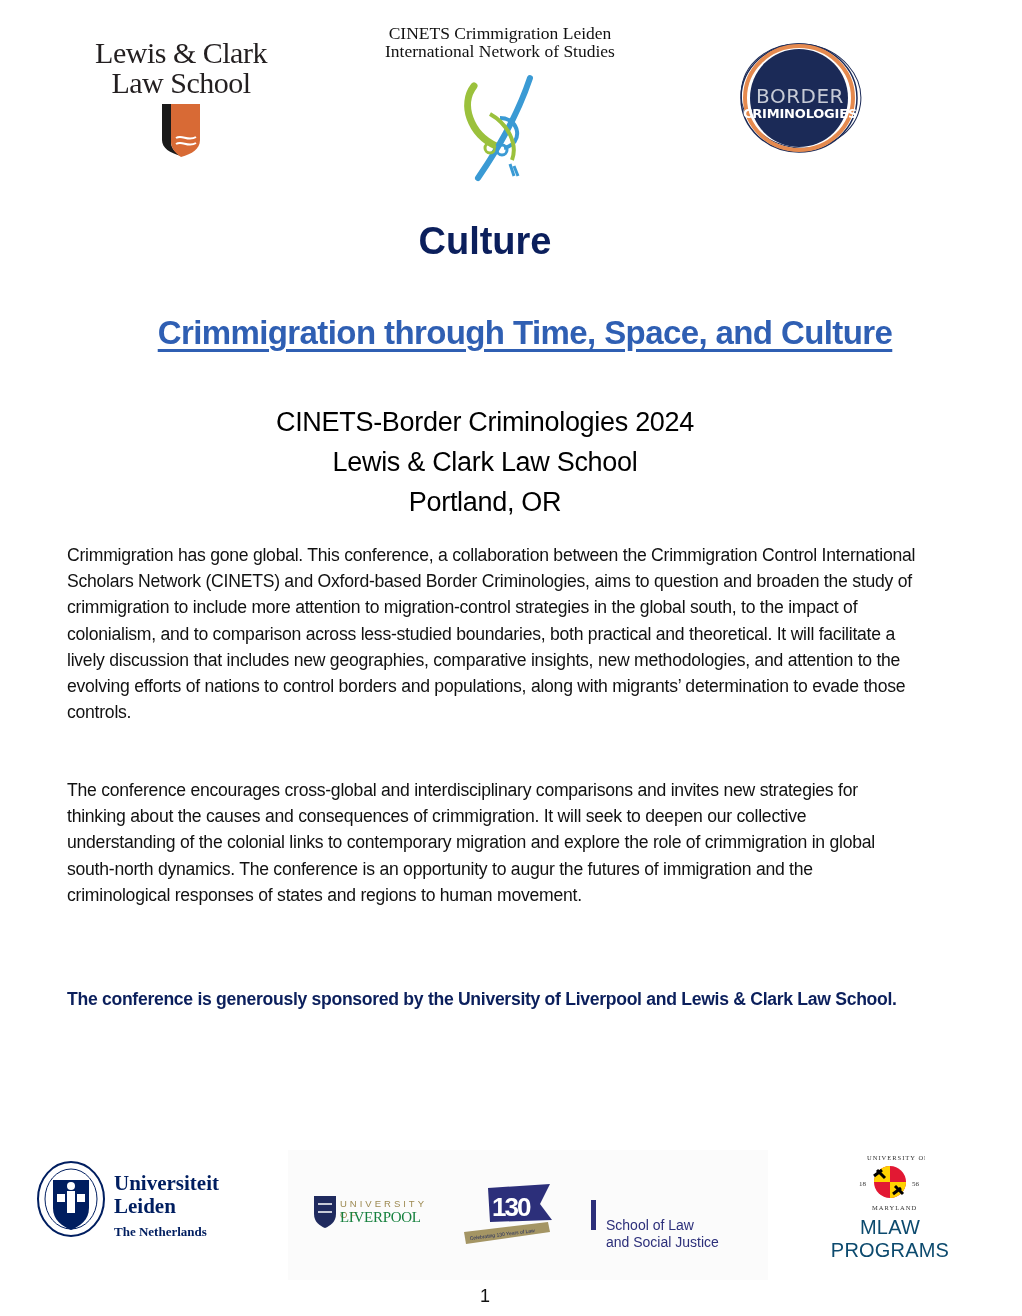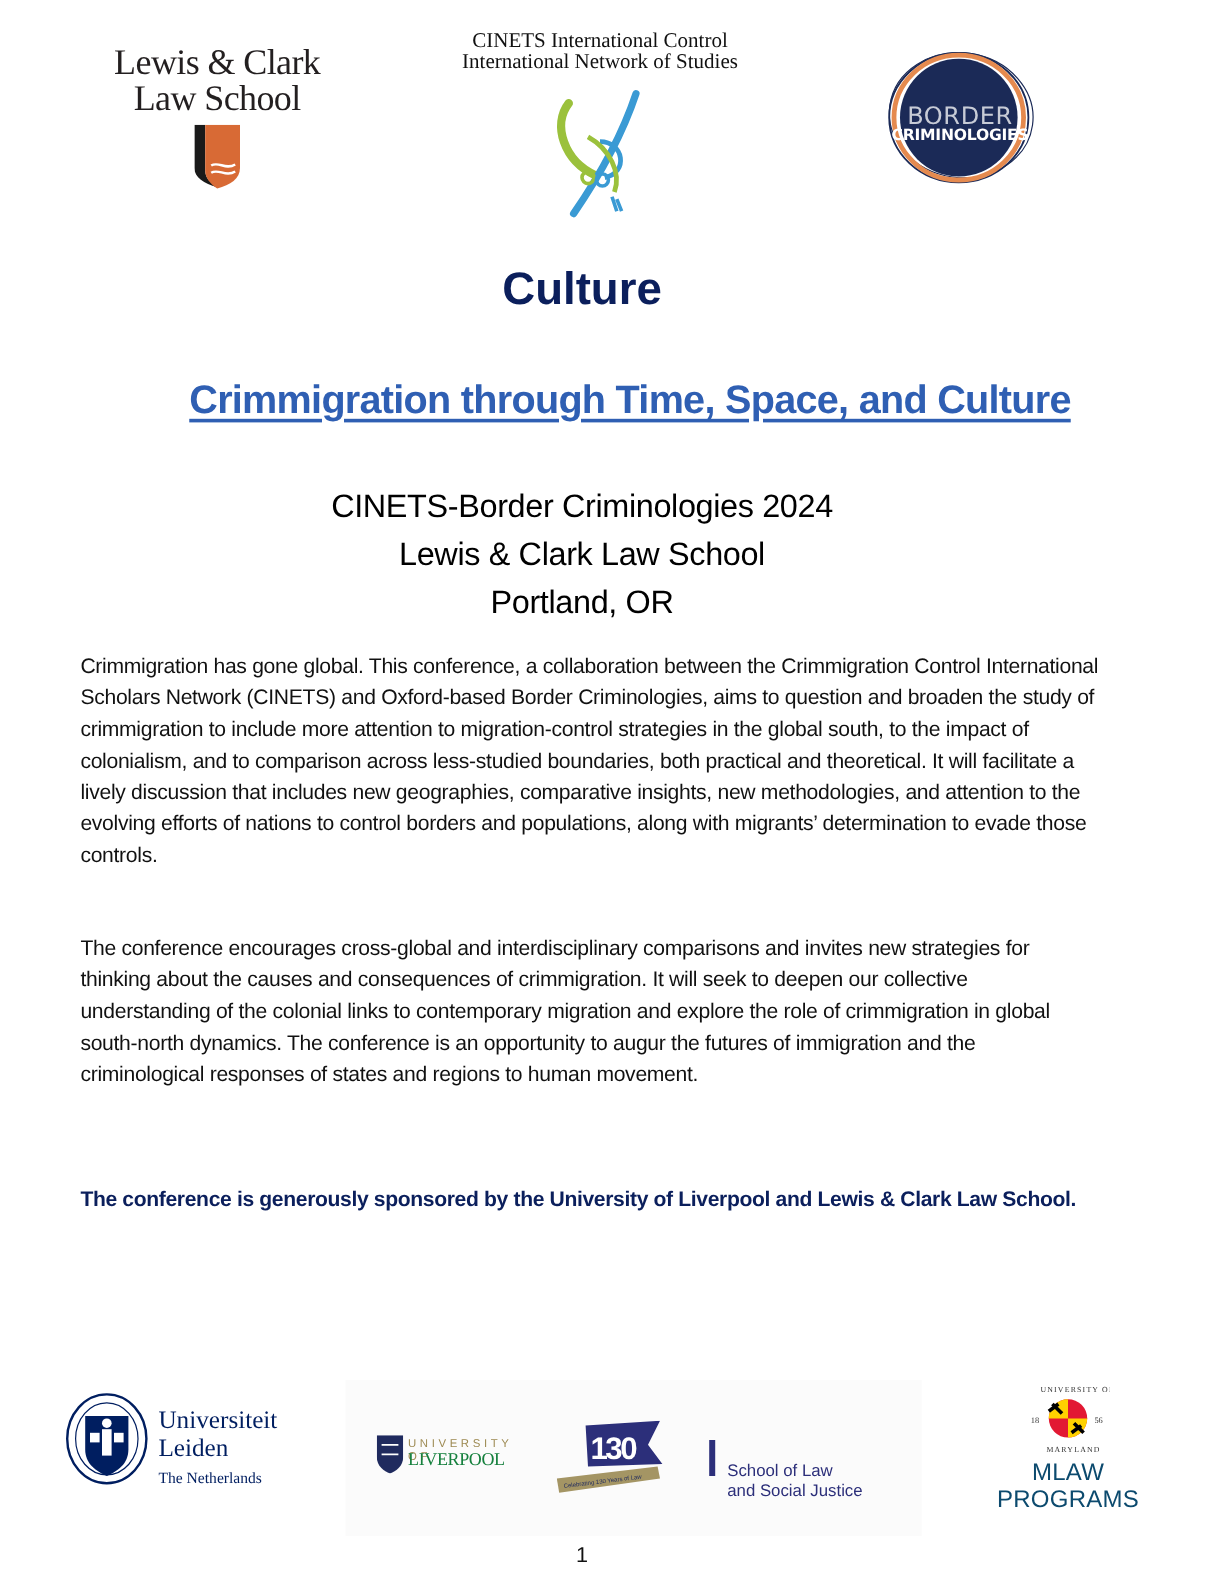--- a/index.html
+++ b/index.html
@@ -26,21 +26,21 @@
   #subtitle { left:0; width:970px; top:314px; text-align:center; font-size:33px; font-weight:bold; color:#2f5fb3; text-decoration:underline; text-underline-offset:5px; letter-spacing:-0.6px;padding-left:40px; }
 
   #event-block { left:0; width:970px; top:402px; text-align:center; font-size:27px; line-height:40px; color:#000; letter-spacing:-0.3px; }
 
   .para { left:67px; width:850px; font-size:17.6px; line-height:26.2px; color:#111; letter-spacing:-0.25px; }
   #para1 { top:542px; }
   #para2 { top:777px; }
   #sponsor { left:67px; width:850px; top:986px; font-size:17.6px; line-height:26.2px; font-weight:bold; color:#0b1f5c; letter-spacing:-0.3px; }
 
   
-  #leiden { left:54px; top:1160px; width:200px; height:80px; }
+  #leiden { left:36px; top:1160px; width:200px; height:80px;font-weight:bold; }
   #leiden .txt { position:absolute; left:78px; top:12px; font-family:"Liberation Serif", serif; color:#001e60; }
   #leiden .u { font-size:21px; line-height:23px; }
   #leiden .n { font-size:13px; line-height:20px; margin-top:4px; }
 
   #liverpool-band { left:288px; top:1150px; width:480px; height:130px; background:#fbfbfb; }
   #liv-logo { left:314px; top:1196px; width:130px; height:40px; }
   #liv-logo .top { position:absolute; left:26px; top:2px; font-size:9.5px; letter-spacing:3px; color:#9d8a52; }
   #liv-logo .bot { position:absolute; left:26px; top:13px; font-family:"Liberation Serif", serif; font-size:15px; color:#15803d; letter-spacing:-0.3px; }
   #liv-130 { left:464px; top:1184px; width:90px; height:64px; }
   #sls { left:591px; top:1198px; width:170px; height:36px; }
@@ -60,21 +60,21 @@
   <div class="name">Law School</div>
   <svg width="38" height="54" viewBox="0 0 38 54">
     <path d="M0 0 H9 V38 C9 44 13 48 19 52 C8 49 0 44 0 36 Z" fill="#1a1a1a"></path>
     <path d="M9 0 H38 V36 C38 45 30 50 19 53 C13 49 9 44 9 38 Z" fill="#d86a35"></path>
     <path d="M14 34 C20 30 26 38 34 33" stroke="#fff" stroke-width="2" fill="none"></path>
     <path d="M14 40 C20 36 26 44 34 39" stroke="#fff" stroke-width="2" fill="none"></path>
   </svg>
 </div>
 
 <div id="cinets" class="abs">
-  <div class="line">CINETS International Control</div>
+  <div class="line">CINETS Crimmigration Leiden</div>
   <div class="line">International Network of Studies</div>
   <svg width="80" height="110" viewBox="0 0 80 110">
     <path d="M14 12 C0 30 10 60 36 72" stroke="#9bc13c" stroke-width="7" fill="none" stroke-linecap="round"></path>
     <path d="M70 4 C58 40 40 72 18 104" stroke="#3a9ad4" stroke-width="6" fill="none" stroke-linecap="round"></path>
     <path d="M40 44 C60 44 64 70 44 74" stroke="#3a9ad4" stroke-width="4" fill="none"></path>
     <path d="M30 40 C48 50 58 70 52 86" stroke="#9bc13c" stroke-width="4" fill="none"></path>
     <circle cx="30" cy="74" r="5" stroke="#9bc13c" stroke-width="3" fill="none"></circle>
     <circle cx="42" cy="76" r="5" stroke="#3a9ad4" stroke-width="3" fill="none"></circle>
     <path d="M50 90 l4 12 M54 92 l4 10" stroke="#3a9ad4" stroke-width="3"></path>
   </svg>

